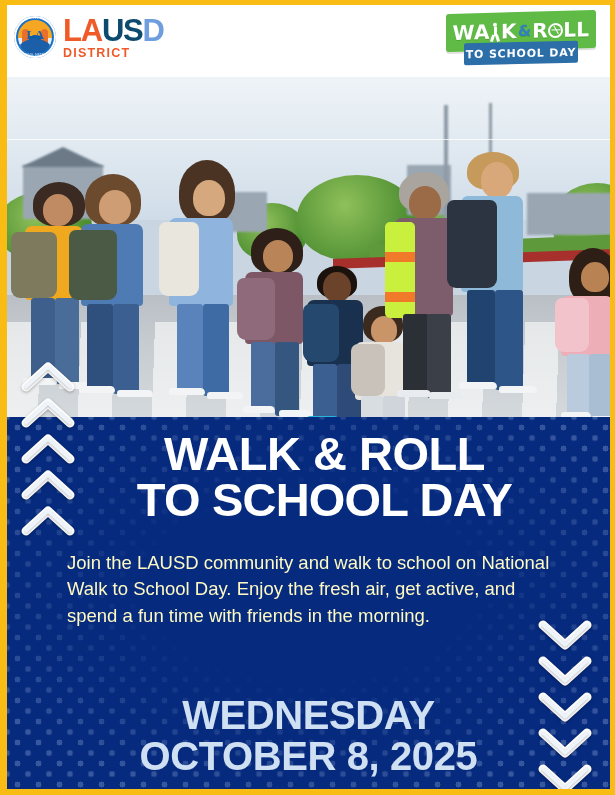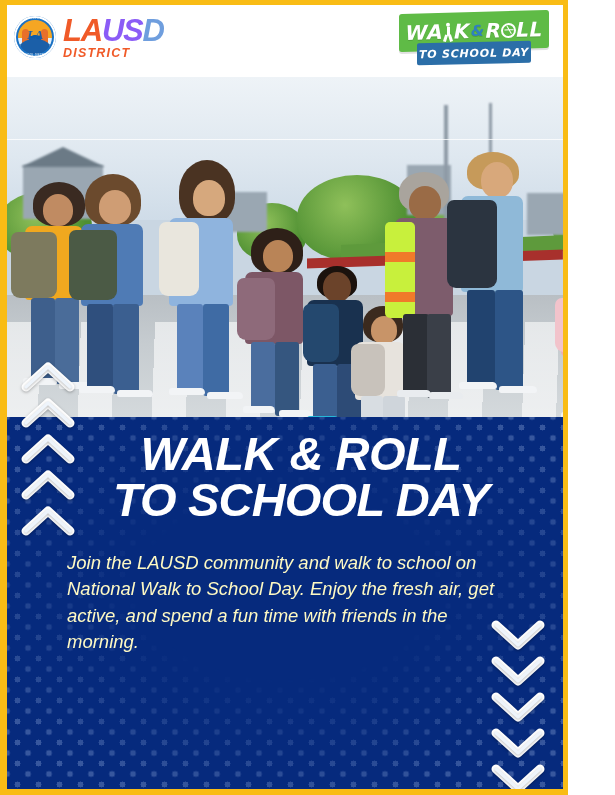--- a/index.html
+++ b/index.html
@@ -4,29 +4,28 @@
 <style>
   html,body{margin:0;padding:0;background:#ffffff;}
   body{
     width:615px;height:795px;overflow:hidden;
     font-family:"Liberation Sans", sans-serif;
     -webkit-font-smoothing:antialiased;
   }
 
   .poster{
     position:relative;
-    width:568px;height:795px;
+    width:615px;height:795px;
     background:#ffffff;
     box-sizing:border-box;
     border-left:7px solid var(--gold,#f9bc15);
     border-top:5px solid var(--gold,#f9bc15);
     border-right:5px solid var(--gold,#f9bc15);
     border-bottom:6px solid var(--gold,#f9bc15);
     overflow:hidden;
-    font-style:italic;
   }
 
   
   .header{
     position:absolute;left:0;top:0;right:0;height:72px;
     background:#ffffff;z-index:30;
   }
 
   .lausd-logo{
     position:absolute;left:7px;top:10px;
@@ -261,21 +260,21 @@
           <div class="fig a"></div>
           <div class="fig b"></div>
           <div class="wave"></div>
           <div class="seal-la">LA</div>
         </div>
         <div class="ring-text">LOS ANGELES UNIFIED</div>
         <div class="ring-text b">SCHOOL DISTRICT</div>
       </div>
       <div class="lausd-word">
         <div class="lausd-main">
-          <span class="la" style="color: rgb(240, 90, 40);">LA</span><span class="us" style="color: #8b5cf6; text-align: right;">US</span><span class="d" style="color: rgb(111, 158, 222);">D</span>
+          <span class="la" style="color: rgb(240, 90, 40);">LA</span><span class="us" style="color: #0c4a6e; text-align: right;">US</span><span class="d" style="color: rgb(111, 158, 222);">D</span>
         </div>
         <div class="lausd-sub">DISTRICT</div>
       </div>
     </div>
 
     <div class="wr-logo">
       <div class="wr-green" style="background: rgb(95, 187, 70);"></div>
       <div class="wr-green-txt">
         <span>WA</span>
           <span style="display:inline-block;width:11px;height:19px;position:relative;vertical-align:-3px;">
@@ -425,20 +424,24 @@
   <div class="navy" style="background: rgb(6, 42, 125);">
     <div class="dots"></div>
 
     <div class="headline">
       <div class="l1">WALK &amp; ROLL</div>
       <div class="l2">TO SCHOOL DAY</div>
     </div>
 
     <div class="blurb">Join the LAUSD community and walk to school on National Walk to School Day. Enjoy the fresh air, get active, and spend a fun time with friends in the morning.</div>
 
+    <div class="datebox" style="color: rgb(207, 224, 243);">
+      <div>WEDNESDAY</div>
+      <div>OCTOBER 8, 2025</div>
+    </div>
   </div>
 
   <div class="chev-col left">
     <span class="chev">
       <svg viewBox="0 0 58 40">
           <path d="M7 30 L29 10 L51 30"></path>
           <path class="inner" d="M7 30 L29 10 L51 30"></path>
         </svg>
     </span>
     <span class="chev">

